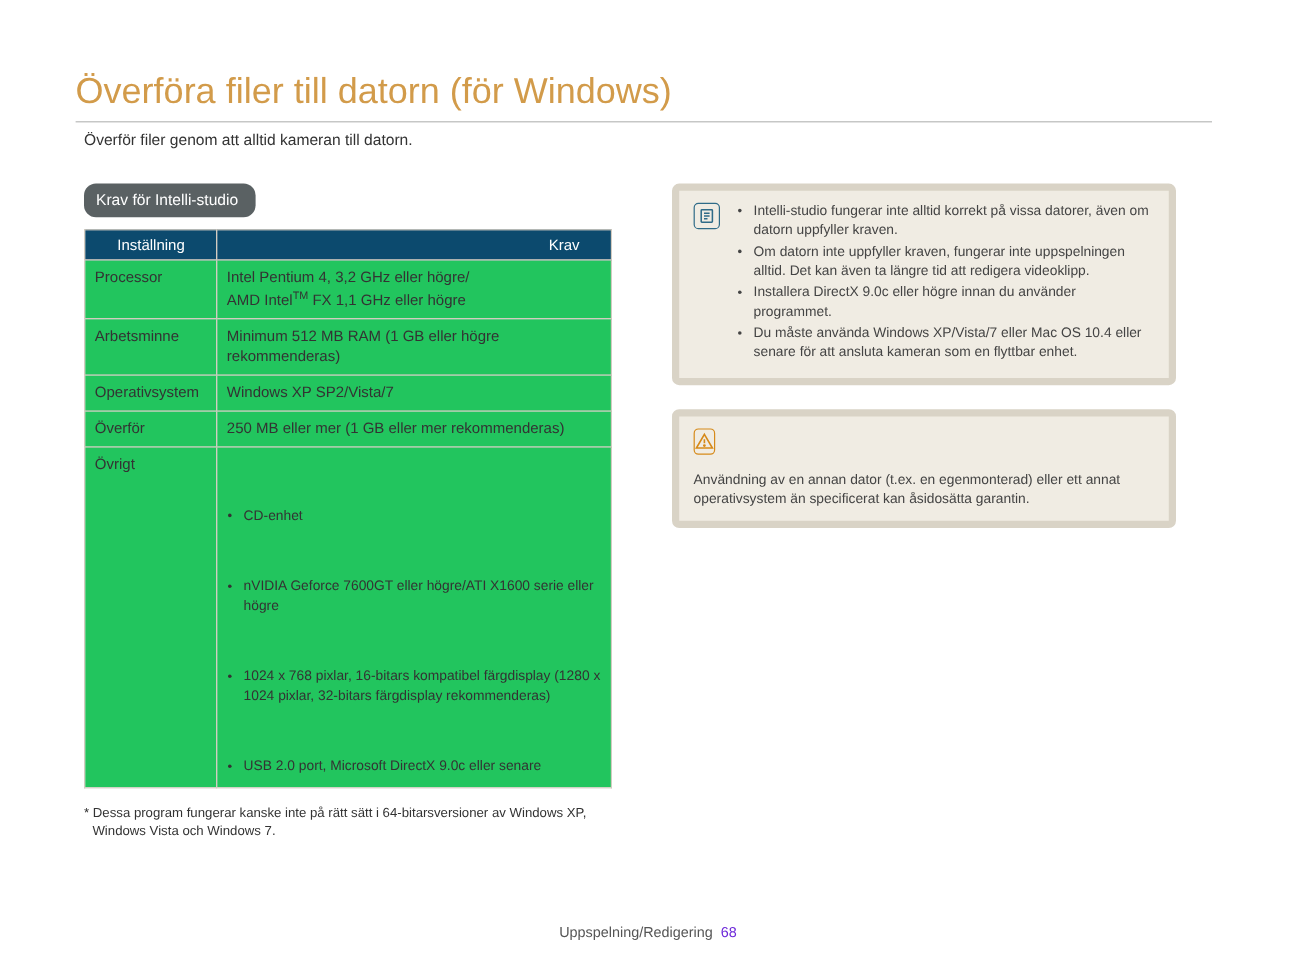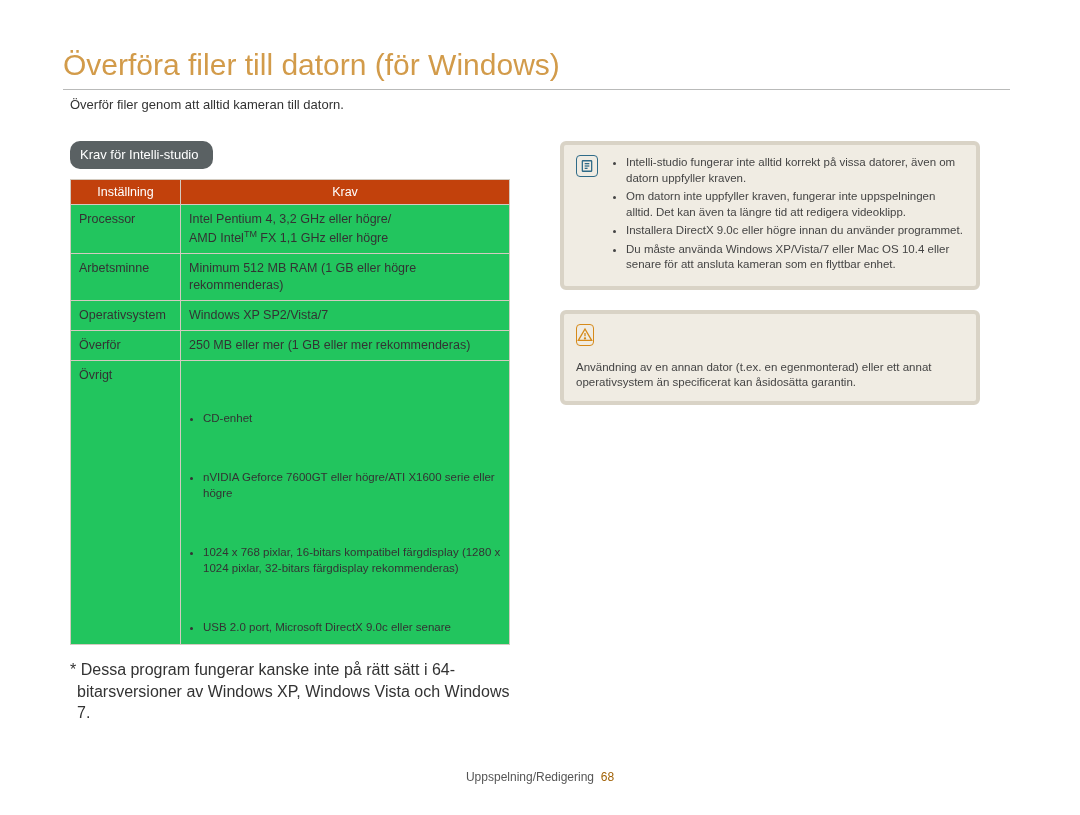--- a/index.html
+++ b/index.html
@@ -11,21 +11,21 @@
     color: #000;
     position: relative;
     padding: 45px 70px 0 70px;
     font-size: 13px;
     line-height: 1.35;
   }
   .title {
     font-size: 30px;
     color: #d29b4a;
     font-weight: 400;
-    margin: 0 0 6px -7px;
+    margin: 12px 0 6px -7px;
     border-bottom: 1px solid #b9bab9;
     padding-bottom: 3px;
   }
   .subtitle {
     font-size: 13px;
     color: #333;
     margin-bottom: 28px;
   }
   .columns {
     display: flex;
@@ -42,47 +42,47 @@
     padding: 5px 14px 5px 10px;
     border-radius: 10px;
     margin-bottom: 10px;
   }
   table.req {
     width: 100%;
     border-collapse: collapse;
     font-size: 12.5px;
   }
   table.req th {
-    background: #c2410c;
+    background: #0c4a6e;
     color: #fff;
-    text-align: center;
+    text-align: right;
     font-weight: 400;
     padding: 4px 26px;
     border: 1px solid #d3cbc0;
   }
   table.req td {
     background: #22c55e;
     color: #333;
     padding: 6px 8px;
     vertical-align: top;
     border: 1px solid #d3cbc0;
   }
   table.req td:first-child { width: 110px; }
   ul.body-list { list-style: disc; padding-left: 14px; font-size: 11.5px; color: #333; }
   ul.body-list li { margin-bottom: 2px; margin-top: 44px; }
   .tm { font-size: 9px; vertical-align: super; }
   .footnote {
-    font-size: 16px;
+    font-size: 11px;
     color: #333;
     margin-top: 14px;
     text-indent: -7px;
     padding-left: 7px;
   }
   .callout {
-    border: 4px solid #0369a1;
+    border: 6px solid #0369a1;
     border-radius: 6px;
     padding: 10px 12px 10px 12px;
     display: flex;
     gap: 14px;
     align-items: flex-start;
     font-size: 11.5px;
     color: #444;
     margin-bottom: 20px;
   }
   .callout.note { background: #f0ece3; border-color: #d9d3c6; }
@@ -104,21 +104,21 @@
   .icon-warn { border-color: #d68a1a; color: #d68a1a; }
   .icon-warn svg { width: 16px; height: 16px; }
   .page-footer {
     position: absolute;
     bottom: 30px;
     left: 0; right: 0;
     text-align: center;
     font-size: 12px;
     color: #555;
   }
-  .page-footer .num { color: #a16207; }
+  .page-footer .num { color: #6d28d9; }
 </style>
 </head>
 <body>
 
 <h1 class="title">Överföra filer till datorn (för Windows)</h1>
 <p class="subtitle">Överför filer genom att alltid kameran till datorn.</p>
 
 <div class="columns">
   <div class="left-col">
     <div class="deck-heading">Krav för Intelli-studio</div>

